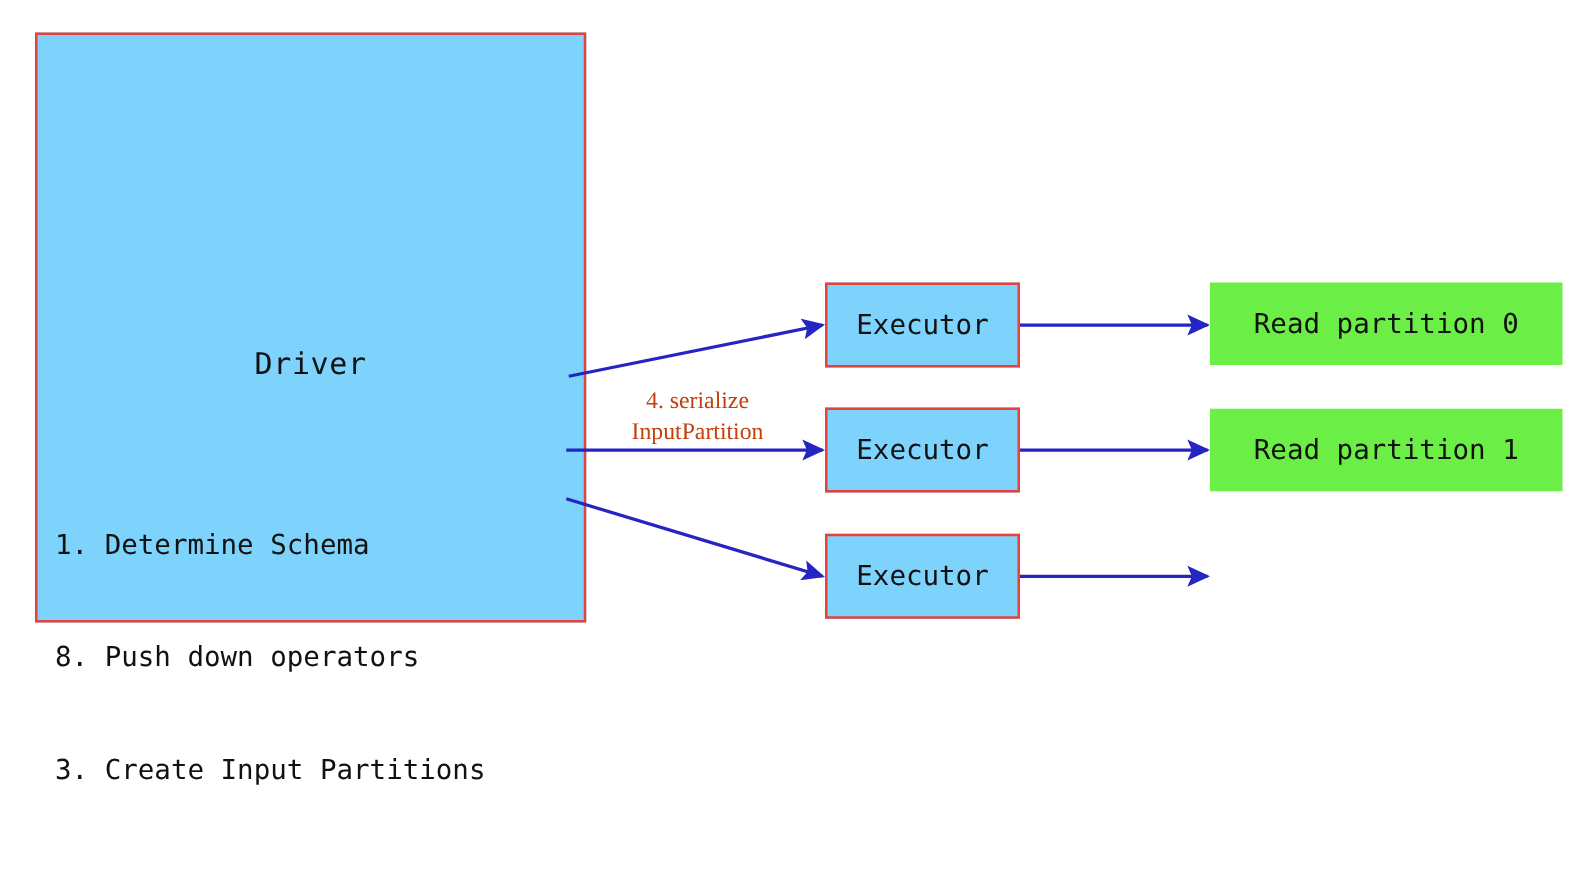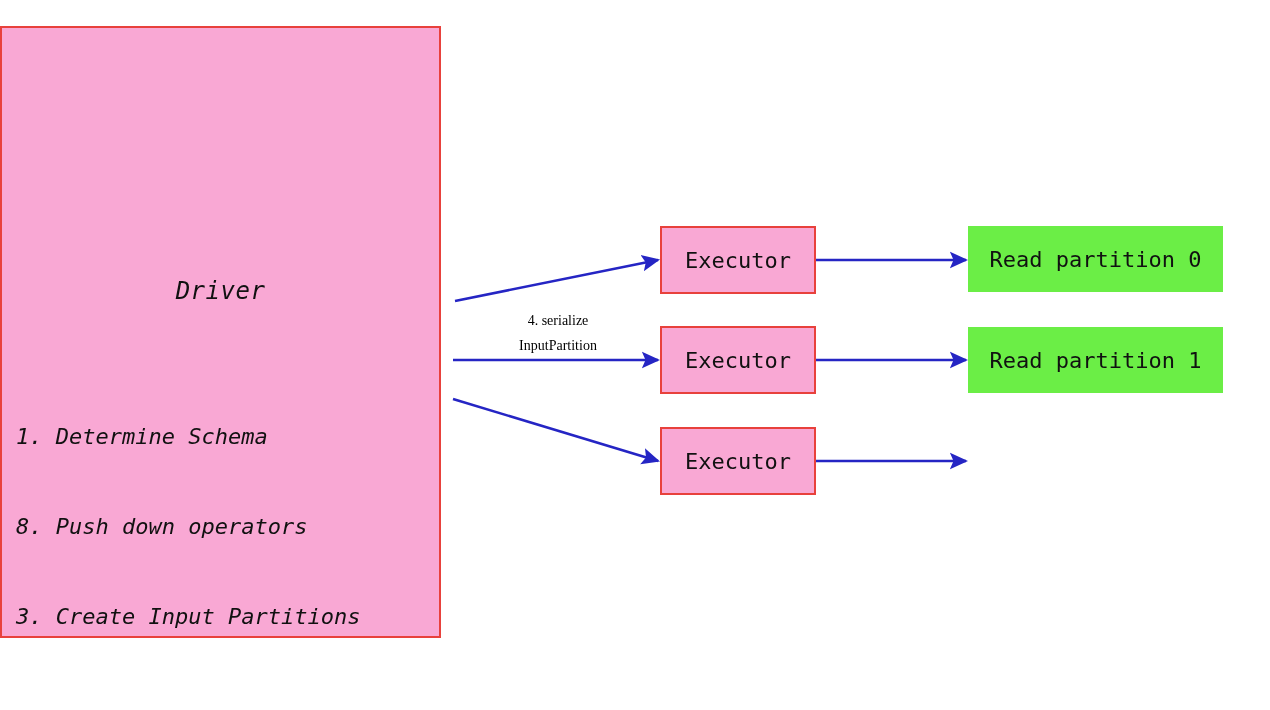--- a/index.html
+++ b/index.html
@@ -19,41 +19,40 @@
   
   .box {
     position: absolute;
     box-sizing: border-box;
     display: flex;
     align-items: center;
     justify-content: center;
   }
   .box-outline {
     border: 2px solid var(--red, #e8413c);
-    background: #f9a8d4;
+    background: #7dd3fc;
   }
   .box-filled {
     border: none;
     background: var(--green, #6bee46);
   }
 
   .mono-label {
     font-family: "DejaVu Sans Mono", "Liberation Mono", monospace;
     color: #111111;
     white-space: pre;
   }
 
   
   #driver-box {
-    left: 0;
+    left: 28px;
     top: 26px;
     width: 441px;
-    height: 612px;
+    height: 472px;
     display: block;
-    font-style: italic;
   }
   #driver-title {
     position: absolute;
     left: 0;
     right: 0;
     top: 249px;
     text-align: center;
     font-size: 24px;
     letter-spacing: 0.5px;
   }
@@ -74,21 +73,21 @@
     height: 68px;
     left: 660px;
   }
   .executor-box .mono-label { font-size: 22px; }
   #executor-box-0 { top: 226px; }
   #executor-box-1 { top: 326px; }
   #executor-box-2 { top: 427px; }
 
   
   .partition-box {
-    width: 255px;
+    width: 282px;
     height: 66px;
     left: 968px;
   }
   .partition-box .mono-label { font-size: 22px; }
   #partition-box-0 { top: 226px; }
   #partition-box-1 { top: 327px; justify-content: center; }
   #partition-box-2 { top: 427px; }
 
   
   #arrow-layer {
@@ -97,23 +96,23 @@
     top: 0;
     width: 1270px;
     height: 710px;
     pointer-events: none;
   }
 
   
   .step-annotation {
     position: absolute;
     font-family: "Liberation Serif", "DejaVu Serif", serif;
-    font-size: 14px;
+    font-size: 19px;
     line-height: 25px;
-    color: #000000;
+    color: #c2410c;
     text-align: center;
     white-space: pre-line;
   }
   #annotation-serialize {
     left: 470px;
     top: 308px;
     width: 176px;
   }
   #annotation-create-reader {
     left: 826px;

